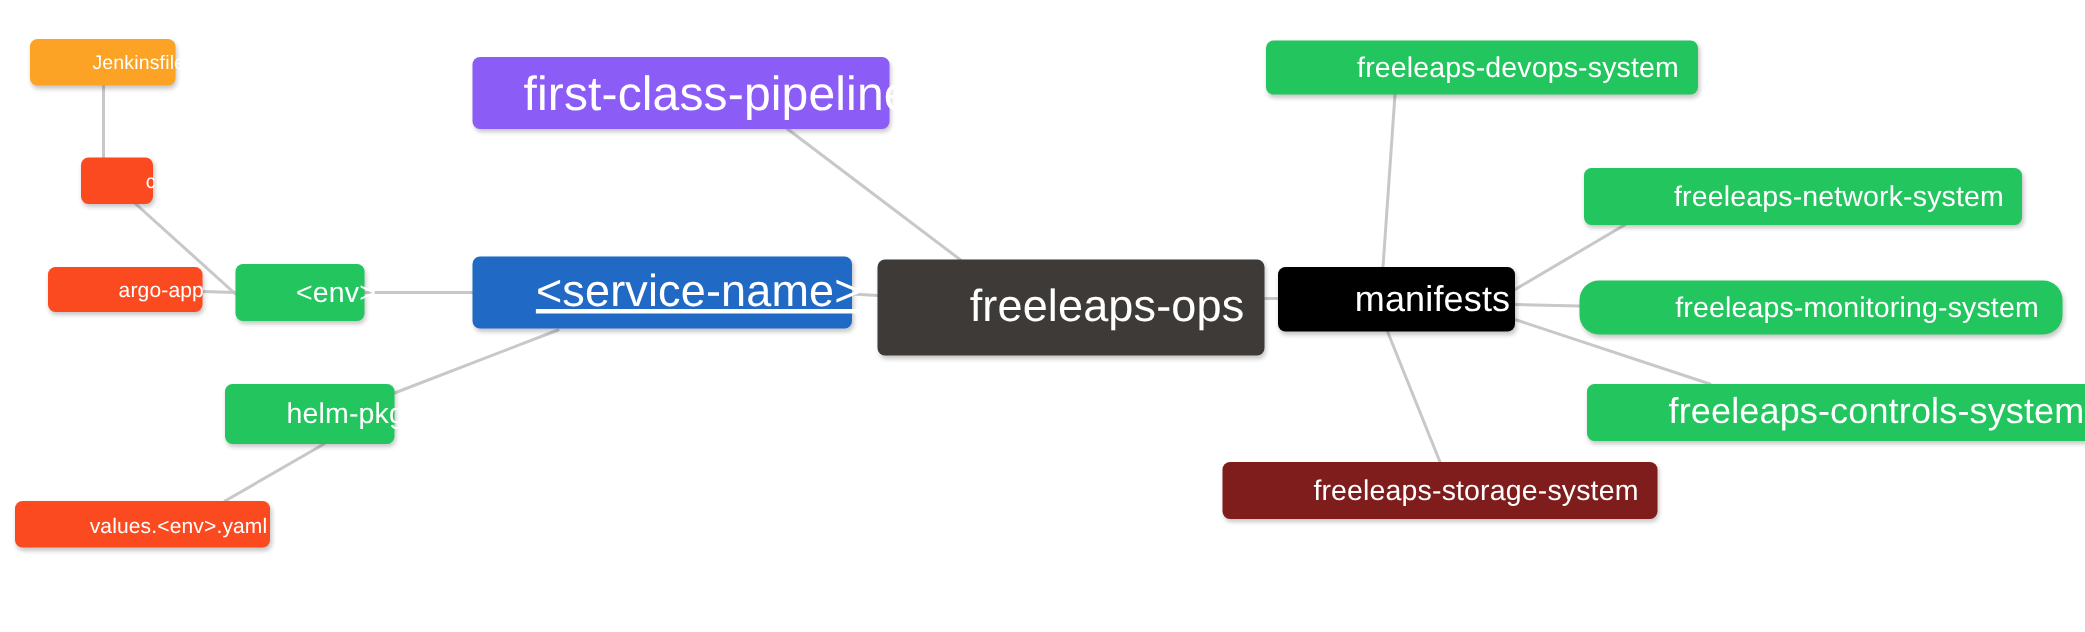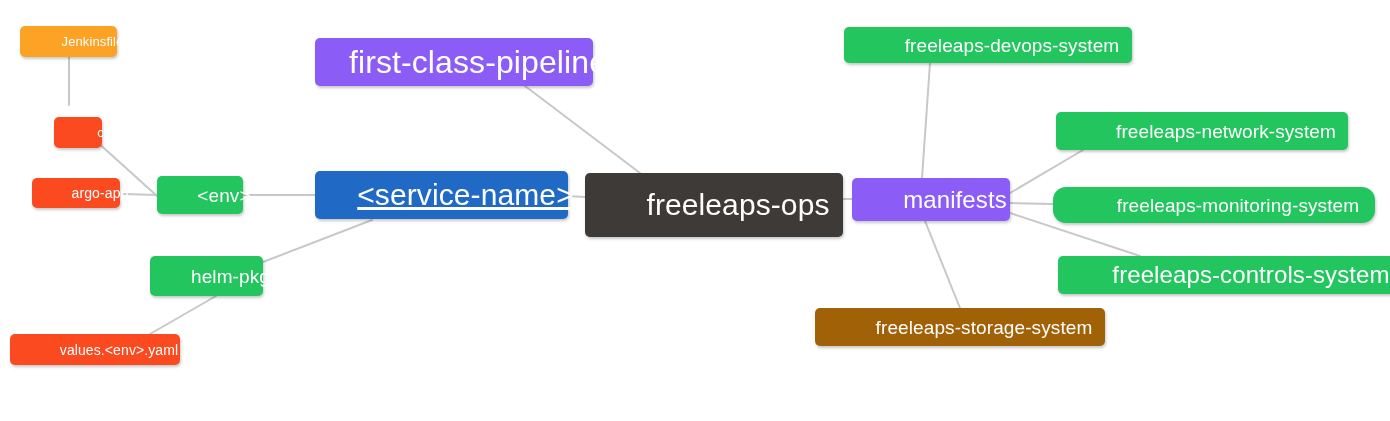--- a/index.html
+++ b/index.html
@@ -58,56 +58,56 @@
       <line x1="922" y1="178" x2="930" y2="63" stroke="#c8c8c8" stroke-width="2" stroke-linecap="round"></line>
       <line x1="1010" y1="193" x2="1083" y2="150" stroke="#c8c8c8" stroke-width="2" stroke-linecap="round"></line>
       <line x1="1010" y1="203" x2="1053" y2="204" stroke="#c8c8c8" stroke-width="2" stroke-linecap="round"></line>
       <line x1="1010" y1="213" x2="1140" y2="256" stroke="#c8c8c8" stroke-width="2" stroke-linecap="round"></line>
       <line x1="925" y1="221" x2="960" y2="308" stroke="#c8c8c8" stroke-width="2" stroke-linecap="round"></line>
     </svg>
   <div id="node-layer">
       <div class="node" style="left: 20px; top: 26px; width: 97px; height: 31px; background: rgb(252, 163, 38); font-size: 13px;">
         <span class="node-label">Jenkinsfile</span>
       </div>
-      <div class="node" style="left: 54px; top: 105px; width: 31px; height: 31px; background: rgb(251, 74, 31); font-size: 13px; margin-top: 12px;">
+      <div class="node" style="left: 54px; top: 105px; width: 31px; height: 31px; background: rgb(251, 74, 31); font-size: 13px;">
         <span class="node-label">ci</span>
       </div>
-      <div class="node" style="left: 32px; top: 178px; width: 88px; height: 30px; background: rgb(251, 74, 31); font-size: 14px;">
+      <div class="node" style="left: 32px; top: 178px; width: 103px; height: 30px; background: rgb(251, 74, 31); font-size: 14px;">
         <span class="node-label">argo-app</span>
       </div>
       <div class="node" style="left: 157px; top: 176px; width: 86px; height: 38px; background: rgb(34, 197, 94); font-size: 19px;">
         <span class="node-label">&lt;env&gt;</span>
       </div>
       <div class="node" style="left: 150px; top: 256px; width: 113px; height: 40px; background: rgb(34, 197, 94); font-size: 19px;">
         <span class="node-label">helm-pkg</span>
       </div>
       <div class="node" style="left: 10px; top: 334px; width: 170px; height: 31px; background: rgb(251, 74, 31); font-size: 14px;">
         <span class="node-label">values.&lt;env&gt;.yaml</span>
       </div>
       <div class="node" style="left: 315px; top: 38px; width: 278px; height: 48px; background: #8b5cf6; font-size: 32px; justify-content: center;">
         <span class="node-label">first-class-pipeline</span>
       </div>
       <div class="node" style="left: 315px; top: 171px; width: 253px; height: 48px; background: rgb(32, 105, 196); font-size: 30px; text-decoration: underline;">
         <span class="node-label">&lt;service-name&gt;</span>
       </div>
       <div class="node" style="left: 585px; top: 173px; width: 258px; height: 64px; background: rgb(62, 58, 56); font-size: 30px;">
         <span class="node-label">freeleaps-ops</span>
       </div>
-      <div class="node" style="left: 852px; top: 178px; width: 158px; height: 43px; background: #8b5cf6; font-size: 24px;">
+      <div class="node" style="left: 852px; top: 178px; width: 158px; height: 43px; background: #000000; font-size: 24px;">
         <span class="node-label">manifests</span>
       </div>
       <div class="node" style="left: 800px; top: 27px; width: 288px; height: 36px; background: rgb(34, 197, 94); font-size: 19px; margin-left: 44px;">
         <span class="node-label">freeleaps-devops-system</span>
       </div>
       <div class="node" style="left: 1056px; top: 112px; width: 292px; height: 38px; background: rgb(34, 197, 94); font-size: 19px;">
         <span class="node-label">freeleaps-network-system</span>
       </div>
       <div class="node" style="left: 1053px; top: 187px; width: 322px; height: 36px; background: rgb(34, 197, 94); font-size: 19px; border-radius: 13px;">
         <span class="node-label">freeleaps-monitoring-system</span>
       </div>
       <div class="node" style="left: 1058px; top: 256px; width: 338px; height: 38px; background: rgb(34, 197, 94); font-size: 24px;">
         <span class="node-label">freeleaps-controls-system</span>
       </div>
-      <div class="node" style="left: 815px; top: 308px; width: 290px; height: 38px; background: #a16207; font-size: 19px;">
+      <div class="node" style="left: 815px; top: 308px; width: 290px; height: 38px; background: #7f1d1d; font-size: 19px;">
         <span class="node-label">freeleaps-storage-system</span>
       </div>
     </div>
 </div>
 
 </body></html>

